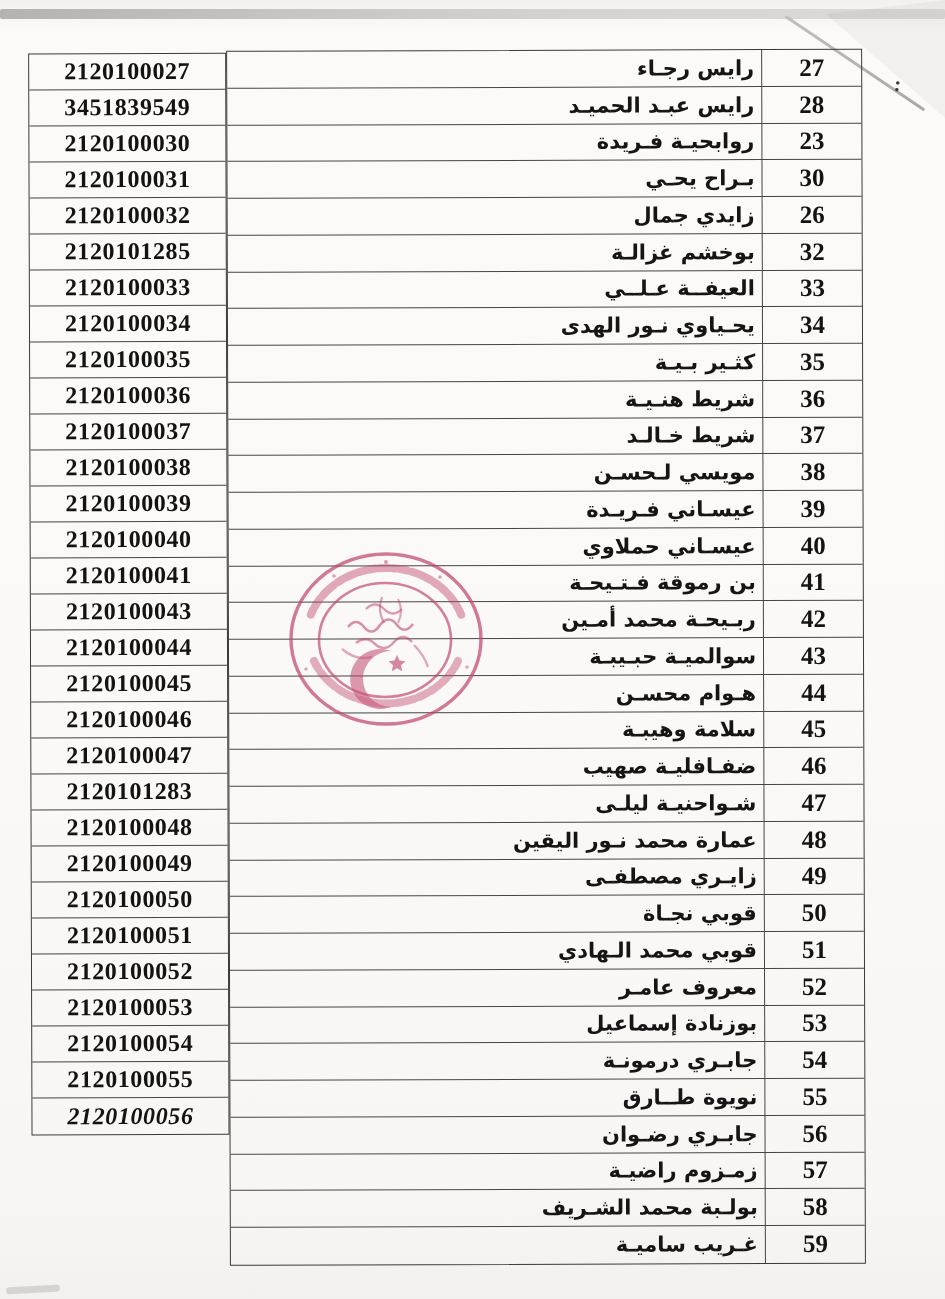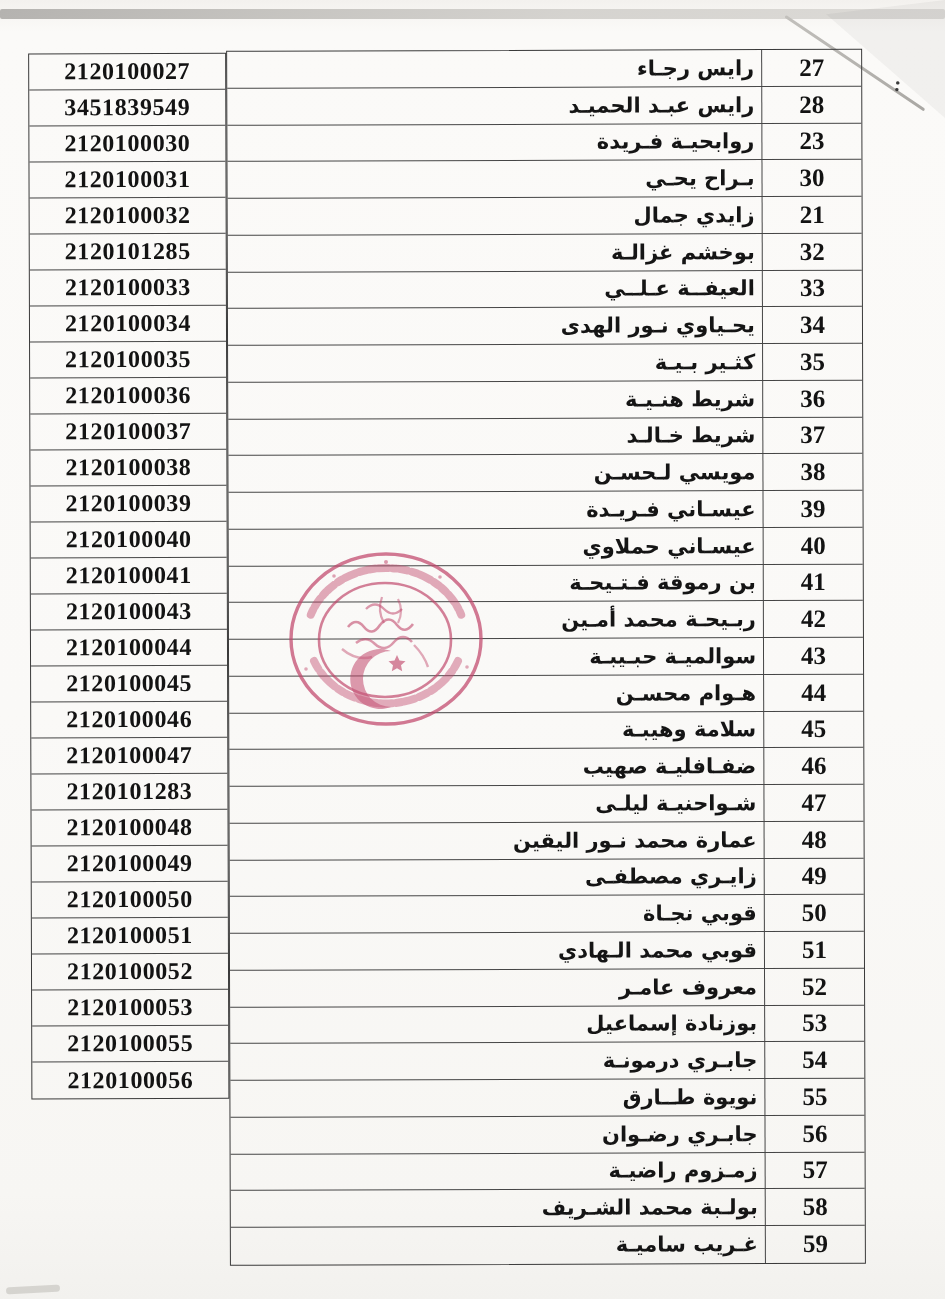--- a/index.html
+++ b/index.html
@@ -43,21 +43,21 @@
     position:absolute;left:30px;top:52px;width:198px;
     border:1.7px solid #3a3a3a;background:transparent;box-sizing:border-box;
   }
   .num-cell{
     height:36px;box-sizing:border-box;
     display:flex;align-items:center;justify-content:center;
     border-bottom:1.3px solid #454545;
     font:700 24px "Liberation Serif","DejaVu Serif",serif;
     color:#131313;letter-spacing:.6px;text-align:center;
   }
-  .num-cell:last-child{border-bottom:none;}
+  .num-cell:last-child{border-bottom:none;font-style:italic;}
   .name-grid{
     position:absolute;left:228px;top:50px;width:636px;
     border:1.7px solid #3a3a3a;box-sizing:border-box;
   }
   .name-row{
     height:36.75px;box-sizing:border-box;display:flex;
     border-bottom:1.3px solid #454545;
   }
   .name-row:last-child{border-bottom:none;}
   .name-cell{
@@ -109,20 +109,21 @@
         <div class="num-cell">2120100045</div>
         <div class="num-cell">2120100046</div>
         <div class="num-cell">2120100047</div>
         <div class="num-cell">2120101283</div>
         <div class="num-cell">2120100048</div>
         <div class="num-cell">2120100049</div>
         <div class="num-cell">2120100050</div>
         <div class="num-cell">2120100051</div>
         <div class="num-cell">2120100052</div>
         <div class="num-cell">2120100053</div>
+        <div class="num-cell">2120100054</div>
         <div class="num-cell">2120100055</div>
         <div class="num-cell">2120100056</div>
       </div>
     <div class="name-grid">
         <div class="name-row">
           <div class="name-cell">رايس رجـاء</div>
           <div class="idx-cell">27</div>
         </div>
         <div class="name-row">
           <div class="name-cell">رايس عبـد الحميـد</div>
@@ -131,21 +132,21 @@
         <div class="name-row">
           <div class="name-cell">روابحيـة فـريدة</div>
           <div class="idx-cell">23</div>
         </div>
         <div class="name-row">
           <div class="name-cell">بـراح يحـي</div>
           <div class="idx-cell">30</div>
         </div>
         <div class="name-row">
           <div class="name-cell">زايدي جمال</div>
-          <div class="idx-cell">21</div>
+          <div class="idx-cell">26</div>
         </div>
         <div class="name-row">
           <div class="name-cell">بوخشم غزالـة</div>
           <div class="idx-cell">32</div>
         </div>
         <div class="name-row">
           <div class="name-cell">العيفــة عـلــي</div>
           <div class="idx-cell">33</div>
         </div>
         <div class="name-row">

